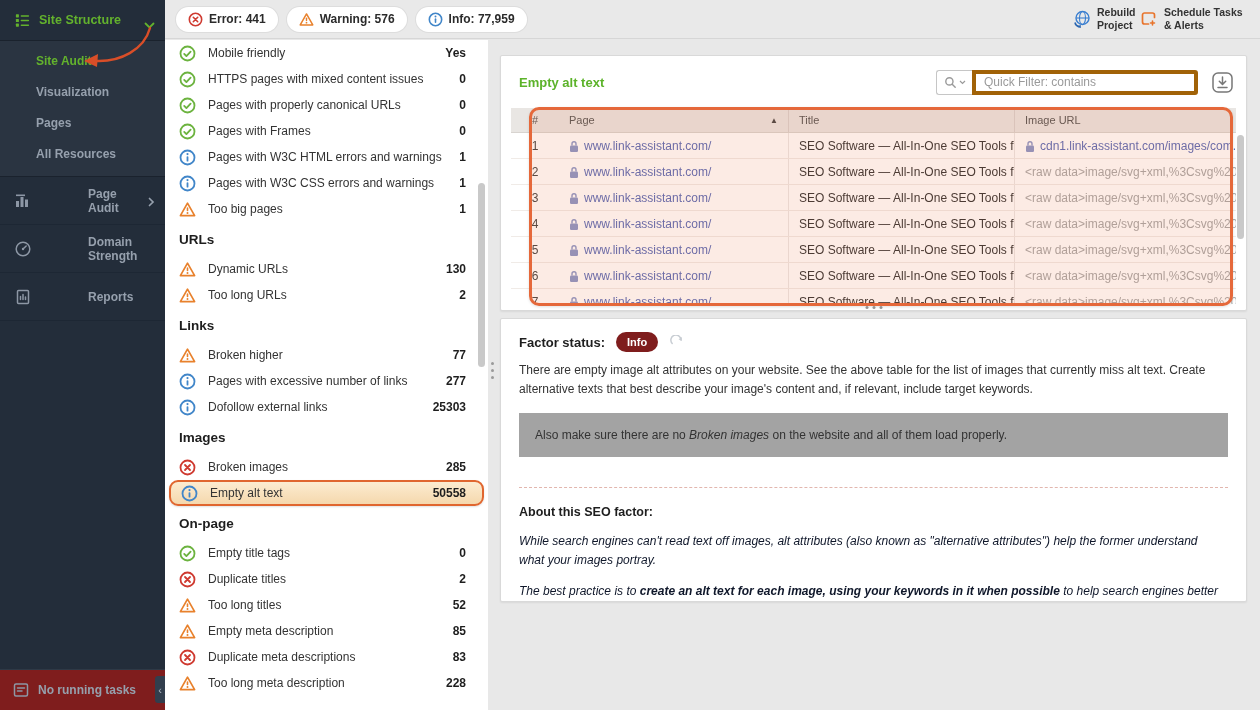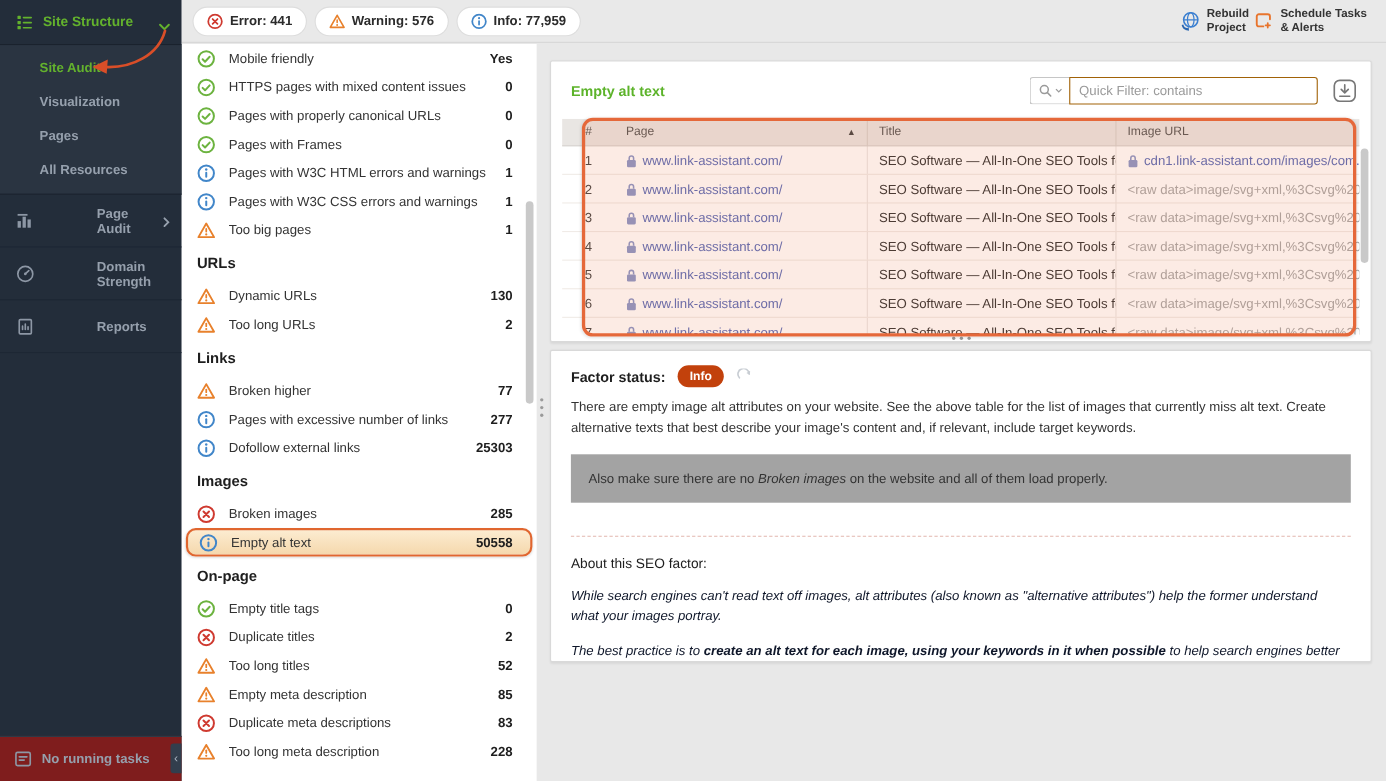--- a/index.html
+++ b/index.html
@@ -50,21 +50,21 @@
   .main { position:absolute; left:488px; top:39px; right:0; bottom:0; background:#e8e8e8; }
   .v-handle { position:absolute; left:3px; top:323px; display:flex; flex-direction:column; gap:4px; }
   .v-handle i { width:3px; height:3px; border-radius:50%; background:#9a9a9a; }
 
   .card { background:#fff; border:1px solid #d9d9d9; border-radius:2px; box-shadow:0 1px 2px rgba(0,0,0,0.07); }
   .table-card { position:absolute; left:12px; top:16px; right:13px; height:256px; }
   .card-head { height:52px; display:flex; align-items:center; padding:0 12px 0 18px; }
   .card-title { color:#5cb32a; font-weight:bold; font-size:13px; flex:1; }
   .filter-group { display:flex; align-items:center; }
   .search-seg { width:36px; height:25px; border:1px solid #c6c6c6; border-right:none; border-radius:3px 0 0 3px; display:flex; align-items:center; justify-content:center; gap:2px; background:#fff; cursor:pointer; }
-  .qfilter { width:226px; height:25px; border:1px solid #a16207; border-radius:0 3px 3px 0; padding:0 8px; font-size:12px; color:#333; font-family:"Liberation Sans",sans-serif; outline:none; }
+  .qfilter { width:226px; height:25px; border:4px solid #a16207; border-radius:0 3px 3px 0; padding:0 8px; font-size:12px; color:#333; font-family:"Liberation Sans",sans-serif; outline:none; }
   .qfilter::placeholder { color:#9a9a9a; }
   .export-btn { margin-left:13px; width:23px; height:23px; cursor:pointer; }
 
   .ttable { position:absolute; left:10px; right:10px; top:52px; bottom:6px; overflow:hidden; }
   .trow { display:grid; grid-template-columns:48px 229px 226px 1fr; align-items:center; height:26px; border-bottom:1px solid #f0ebe7; }
   .trow.thead { height:25px; background:#e9e6e3; border-bottom:1px solid #d8d4d0; }
   .tcell { padding:0 10px; font-size:12px; white-space:nowrap; overflow:hidden; height:100%; display:flex; align-items:center; }
   .thead .tcell { font-size:11px; color:#555; }
   .col-t, .col-i { border-left:1px solid rgba(110,85,75,0.14); }
   .c-num { justify-content:center; color:#444; }
@@ -74,27 +74,27 @@
   .c-raw { color:#a8a8a8; }
   .tbl-annot { position:absolute; left:28px; top:51px; width:704px; height:199px; border:3px solid #e5683a; border-radius:10px; background:rgba(236,112,66,0.14); pointer-events:none; z-index:3; box-shadow:0 1px 3px rgba(0,0,0,0.12); }
   .tscroll { position:absolute; right:2px; top:79px; width:7px; height:104px; background:#c9c9c9; border-radius:4px; z-index:4; cursor:pointer; }
   .tbl-handle { position:absolute; bottom:1px; left:50%; transform:translateX(-50%); display:flex; gap:4px; cursor:row-resize; }
   .tbl-handle i { width:3px; height:3px; border-radius:50%; background:#9a9a9a; }
   .sort-ic { margin-left:auto; font-size:8px; color:#444; }
 
   .status-card { position:absolute; left:12px; top:279px; right:13px; bottom:108px; padding:0 18px; overflow:hidden; }
   .fs-row { display:flex; align-items:center; gap:11px; padding:13px 0 9px; }
   .fs-label { font-size:13px; font-weight:bold; color:#1e1e1e; }
-  .info-pill { background:#c2410c; color:#fff; font-size:11px; font-weight:bold; border-radius:11px; padding:4px 11px; }
+  .info-pill { background:#7f1d1d; color:#fff; font-size:11px; font-weight:bold; border-radius:11px; padding:4px 11px; }
   .refresh-ic { width:15px; height:15px; cursor:pointer; }
   .fs-desc { font-size:12px; color:#333; line-height:1.55; padding-right:6px; }
   .tip-box { background:#a3a3a3; margin-top:15px; padding:15px 16px; font-size:12px; color:#333; }
   .tip-box .it { font-style:italic; }
   .dash-sep { border-top:1px dashed #e2b6ae; margin-top:30px; }
-  .about-title { font-size:12.5px; font-weight:normal; color:#1e1e1e; padding-top:17px; }
+  .about-title { font-size:12.5px; font-weight:bold; color:#1e1e1e; padding-top:17px; }
   .about-p { font-size:12px; color:#0f172a; line-height:1.55; margin-top:13px; padding-right:6px;font-style:italic; }
   .about-p b { font-weight:bold; }
 </style>
 </head>
 <body>
 
 <aside class="sidebar">
   <div class="side-header">
     <span class="nic">
       <svg viewBox="0 0 18 18">

